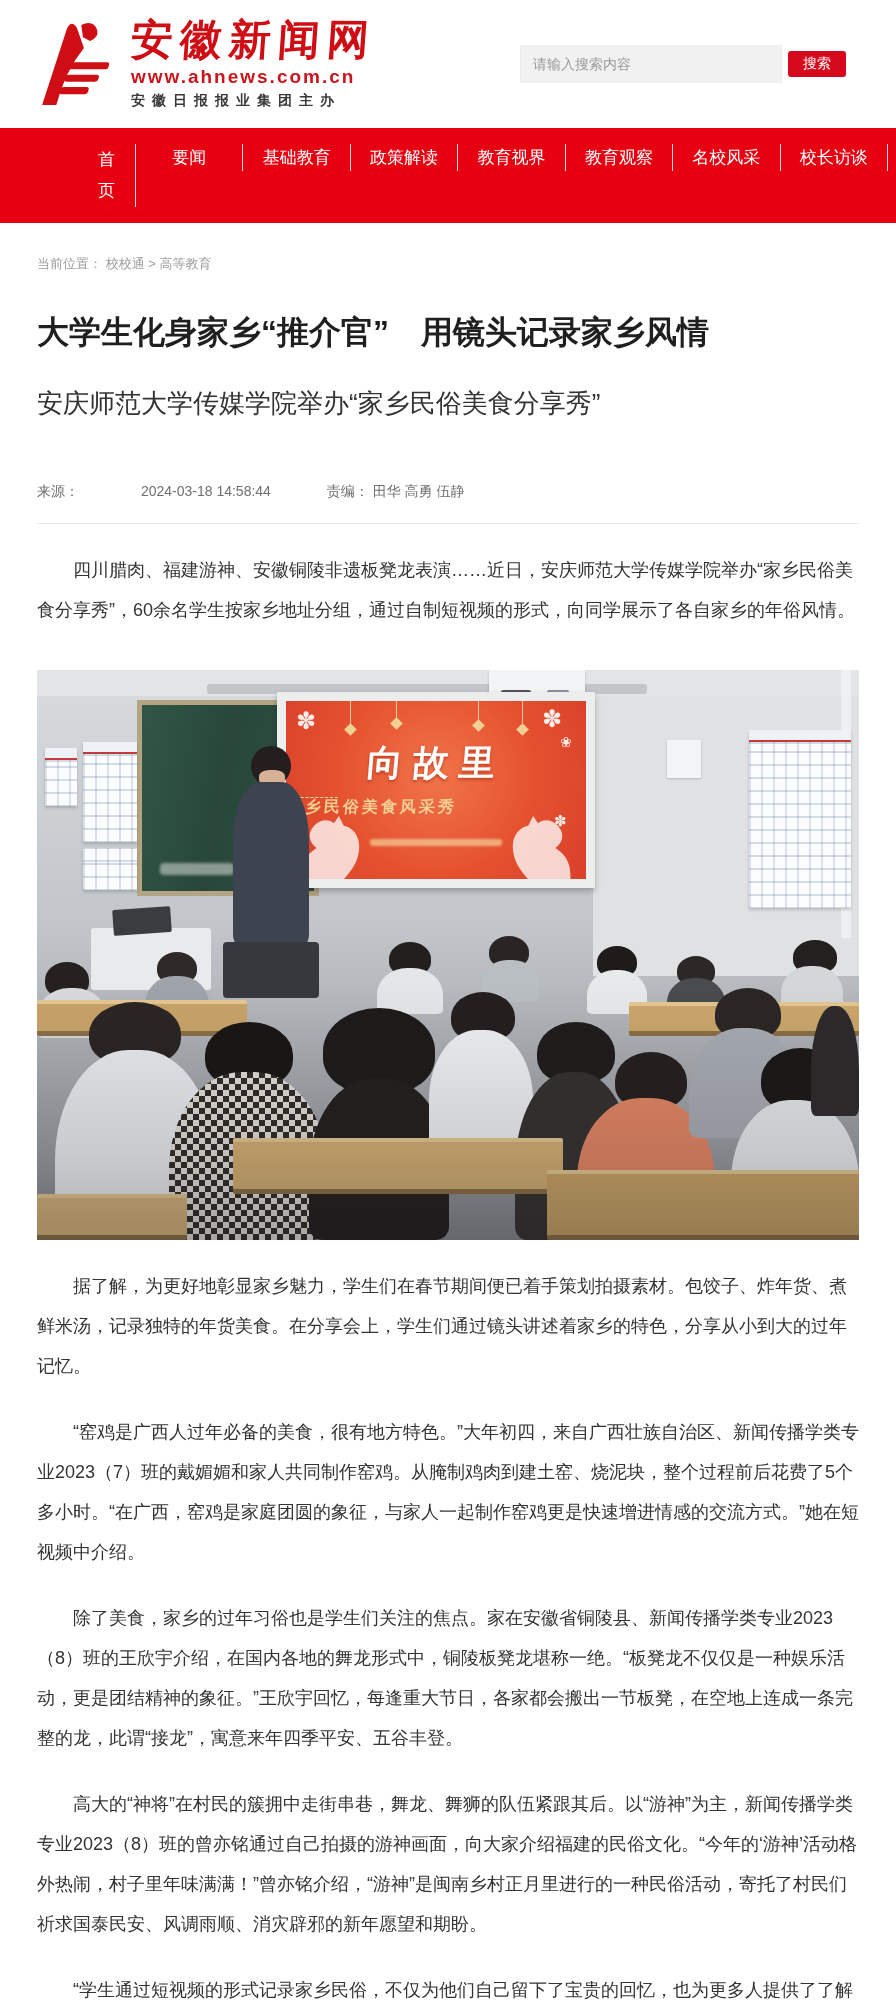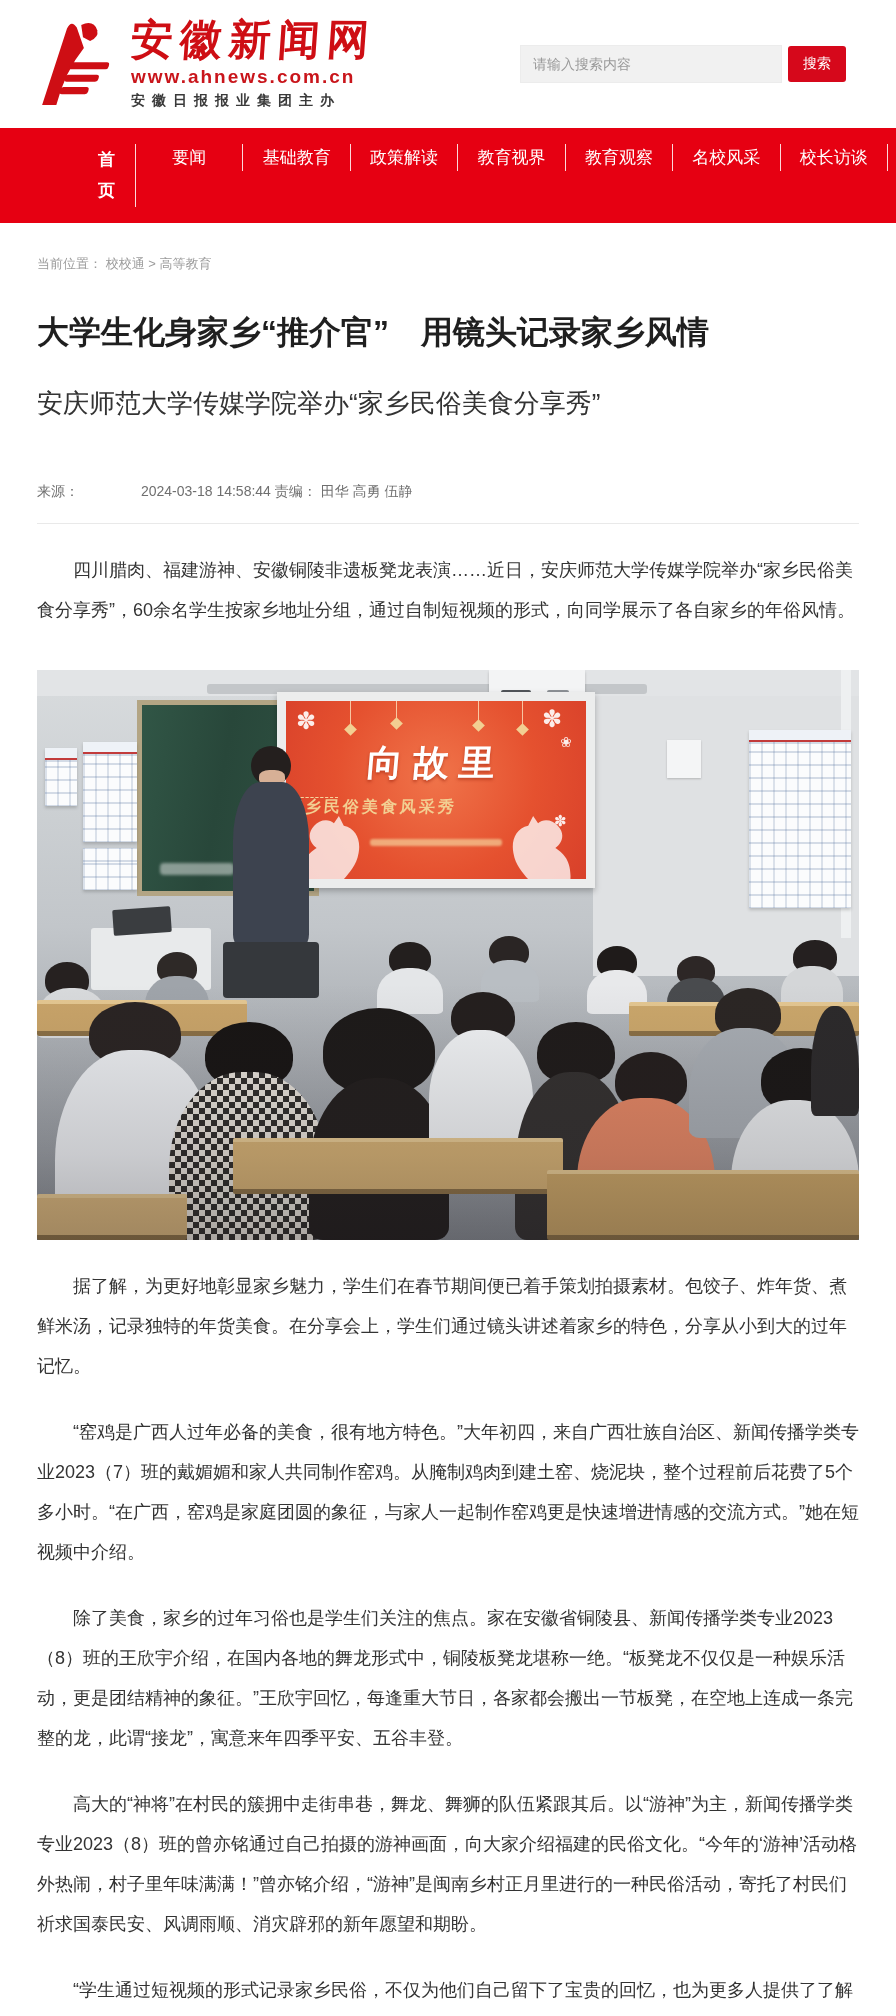--- a/index.html
+++ b/index.html
@@ -11,40 +11,40 @@
   .header { height:128px; display:flex; align-items:center; justify-content:space-between; padding:0 50px 0 35px; background:#fff; }
   .logo-wrap { display:flex; align-items:center; gap:16px; cursor:pointer; }
   .logo-svg { width:80px; height:94px; display:block; }
   .logo-text { display:flex; flex-direction:column; }
   .site-name { font-size:42px; font-weight:bold; color:#ce0e14; letter-spacing:7px; line-height:1.05; transform:skewX(-4deg); }
   .site-url { font-size:19px; font-weight:bold; color:#c9151b; letter-spacing:2px; margin-top:3px; }
   .site-sub { font-size:14px; font-weight:bold; color:#3a3a3a; letter-spacing:7px; margin-top:4px; }
   .search-area { display:flex; align-items:center; gap:6px; }
   .search-input { width:262px; height:38px; background:#f1f1f1; border:1px solid #ececec; padding:0 12px; font-size:14px; color:#333; outline:none; }
   .search-input::placeholder { color:#9a9a9a; }
-  .search-btn { width:58px; height:36px; background:#d6081b; color:#fff; border:none; font-size:14px; border-radius:3px; cursor:pointer; }
+  .search-btn { width:58px; height:26px; background:#d6081b; color:#fff; border:none; font-size:14px; border-radius:3px; cursor:pointer; }
 
   
   .nav { background:#e60012; padding:16px 0; }
   .nav-inner { display:flex; padding:0 0 0 78px; }
-  .nav-home { width:58px; display:flex; align-items:center; justify-content:center; border-right:1px solid rgba(255,255,255,.85); cursor:pointer;font-weight:bold; }
+  .nav-home { width:58px; display:flex; align-items:center; justify-content:center; border-right:1px solid rgba(255,255,255,.85); cursor:pointer; }
   .nav-home span { display:inline-block; width:1.1em; color:#fff; font-size:17px; line-height:1.85; text-align:center; word-break:break-all; }
   .nav-rows { flex:1; display:flex; flex-direction:column; gap:12px; padding-right:8px; }
   .nav-row { display:grid; grid-template-columns:repeat(7,1fr); }
   .nav-item { color:#fff; font-size:17px; text-align:center; padding:2px 0; border-right:1px solid rgba(255,255,255,.85); cursor:pointer; white-space:nowrap; }
 
   
   .content { padding:0 37px; }
   .breadcrumb { margin-top:32px; font-size:13px; color:#9c9c9c; }
   .breadcrumb .bc-link { color:#9c9c9c; cursor:pointer; }
   .article-title { margin-top:38px; font-size:32px; line-height:1.35; font-weight:bold; color:#1f1f1f; }
   .article-subtitle { margin-top:32px; font-size:26px; font-weight:500; color:#333; }
   .meta { margin-top:62px; font-size:14px; color:#6f6f6f; }
   .meta .m-date { margin-left:58px; }
-  .meta .m-editor { }
+  .meta .m-editor { margin-left:52px; }
   .divider { margin-top:22px; border:none; border-top:1px solid #e9e9e9; height:0; }
   .article-body p { font-size:18px; line-height:40px; text-indent:2em; color:#333; margin-top:26px; }
 
   
   .photo { position:relative; width:822px; height:570px; margin-top:40px; overflow:hidden;
            background:linear-gradient(180deg,#d9dcde 0%,#cdd1d4 22%,#c2c6ca 45%,#a9adb2 68%,#83878d 100%); }
   .photo i, .photo b, .photo u { display:block; position:absolute; font-style:normal; text-decoration:none; }
   .ph-ceiling { left:0; top:0; width:822px; height:26px; background:#e2e4e6; }
   .ph-rail { left:170px; top:14px; width:440px; height:10px; background:#c3c6c9; border-radius:3px; }
   .ph-projector { left:452px; top:0; width:96px; height:36px; background:#f3f4f5; border-radius:0 0 8px 8px; box-shadow:0 2px 3px rgba(0,0,0,.2); }

